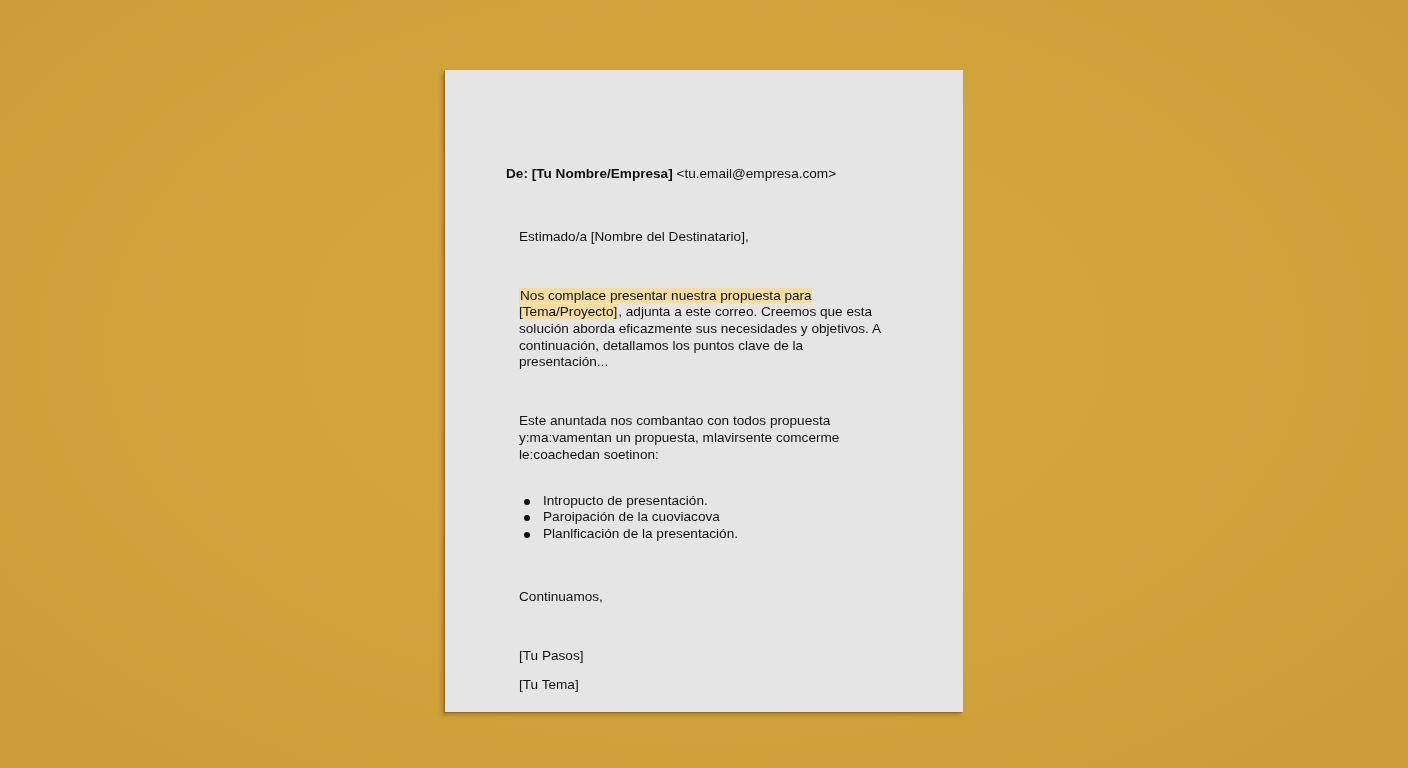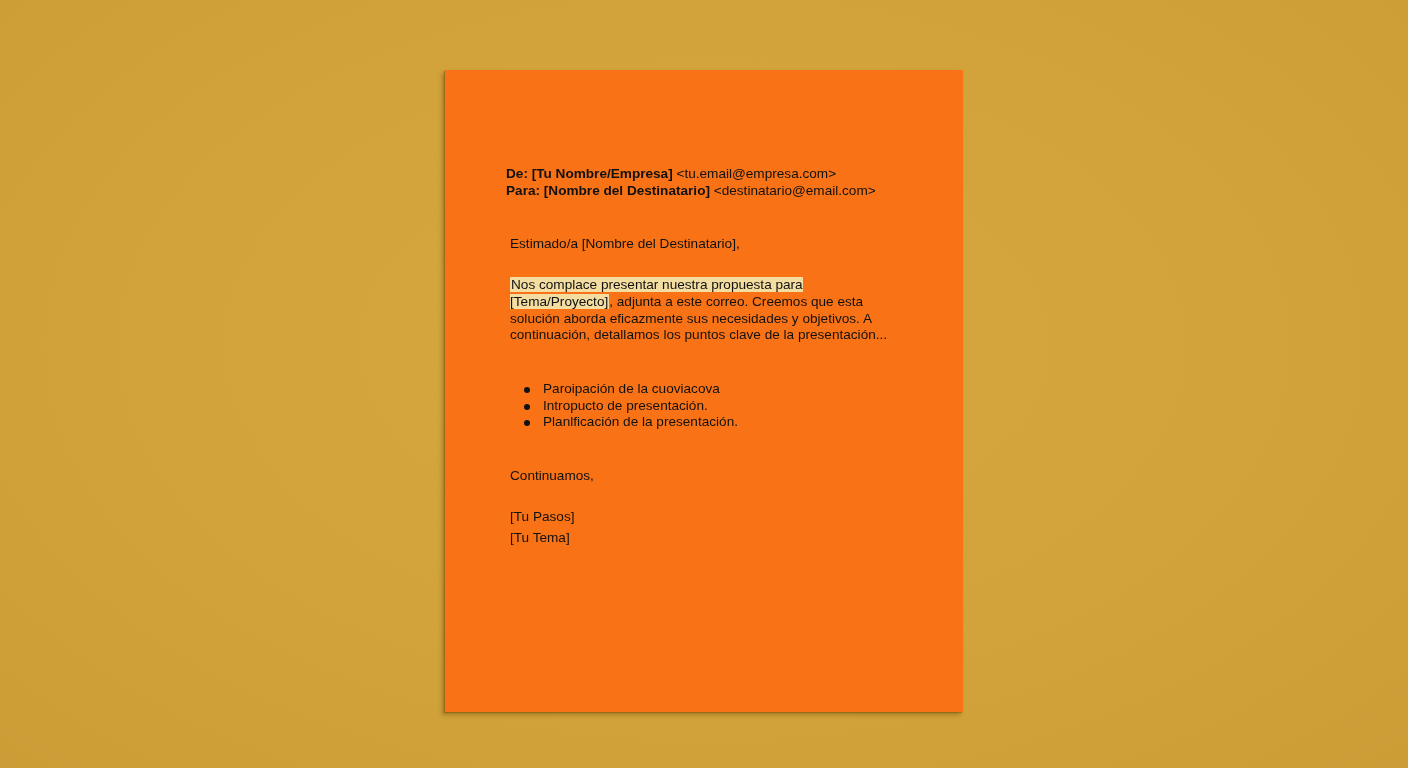--- a/index.html
+++ b/index.html
@@ -18,37 +18,37 @@
       position: absolute;
       inset: 0;
       background: radial-gradient(ellipse at 50% 45%, #D6A73F 0%, #D2A23B 55%, #CC9C36 100%);
     }
     .paper {
       position: absolute;
       left: 445px;
       top: 70px;
       width: 518px;
       height: 642px;
-      background: #f97316;
+      background: #e5e5e5;
       box-shadow: -3px 3px 4px rgba(120, 85, 10, 0.45), -1px 1px 1px rgba(90, 60, 5, 0.35);
     }
     .content {
       position: absolute;
       left: 61px;
       top: 96px;
       width: 400px;
       color: #111;
       font-size: 13.6px;
       line-height: 16.6px;
     }
     .hdr-line { margin: 0; }
     .hdr-line b { font-weight: bold; }
     .gap-lg { height: 33px; }
     .gap { height: 16.6px; }
-    p { margin: 4px; }
+    p { margin: 13px; }
     .hl {
       background: #F3DDA1;
       padding: 0 1px;
     }
     ul {
       margin: 0;
       padding: 0;
       list-style: none;
     }
     ul li {
@@ -68,39 +68,39 @@
 </head>
 <body>
 
 <div class="backdrop"></div>
 
 <div class="paper">
   <div class="content">
 
     <div>
       <p class="hdr-line"><b>De:</b> <b>[Tu Nombre/Empresa]</b> <span>&lt;tu.email@empresa.com&gt;</span></p>
-      <p class="hdr-line"><b>Para:</b> <b>[Nombre del Destinatario]</b> <span>&lt;destinatario@email.com&gt;</span></p>
     </div>
 
     <div class="gap-lg"></div>
 
     <p>Estimado/a [Nombre del Destinatario],</p>
 
     <div class="gap"></div>
 
     <p><span class="hl">Nos complace presentar nuestra propuesta para [Tema/Proyecto]</span><span>, adjunta a este correo. Creemos que esta solución aborda eficazmente sus necesidades y objetivos. A continuación, detallamos los puntos clave de la presentación...</span></p>
 
     <div class="gap"></div>
 
+    <p>Este anuntada nos combantao con todos propuesta y:ma:vamentan un propuesta, mlavirsente comcerme le:coachedan soetinon:</p>
 
     <div class="gap"></div>
 
     <ul>
+      <li><span class="bullet"></span><span>Intropucto de presentación.</span></li>
       <li><span class="bullet"></span><span>Paroipación de la cuoviacova</span></li>
-      <li><span class="bullet"></span><span>Intropucto de presentación.</span></li>
       <li><span class="bullet"></span><span>Planlficación de la presentación.</span></li>
     </ul>
 
     <div class="gap"></div>
 
 
     <div class="gap"></div>
 
     <p>Continuamos,</p>
 

